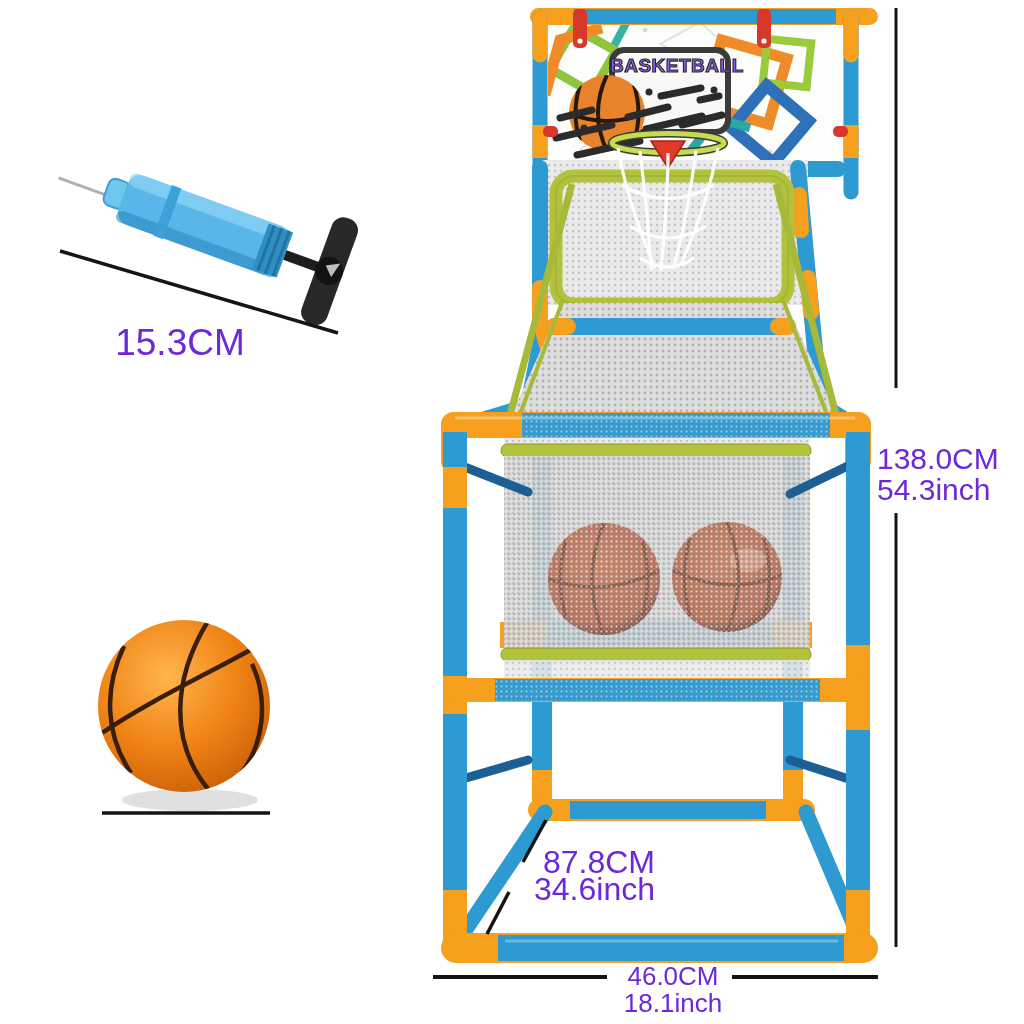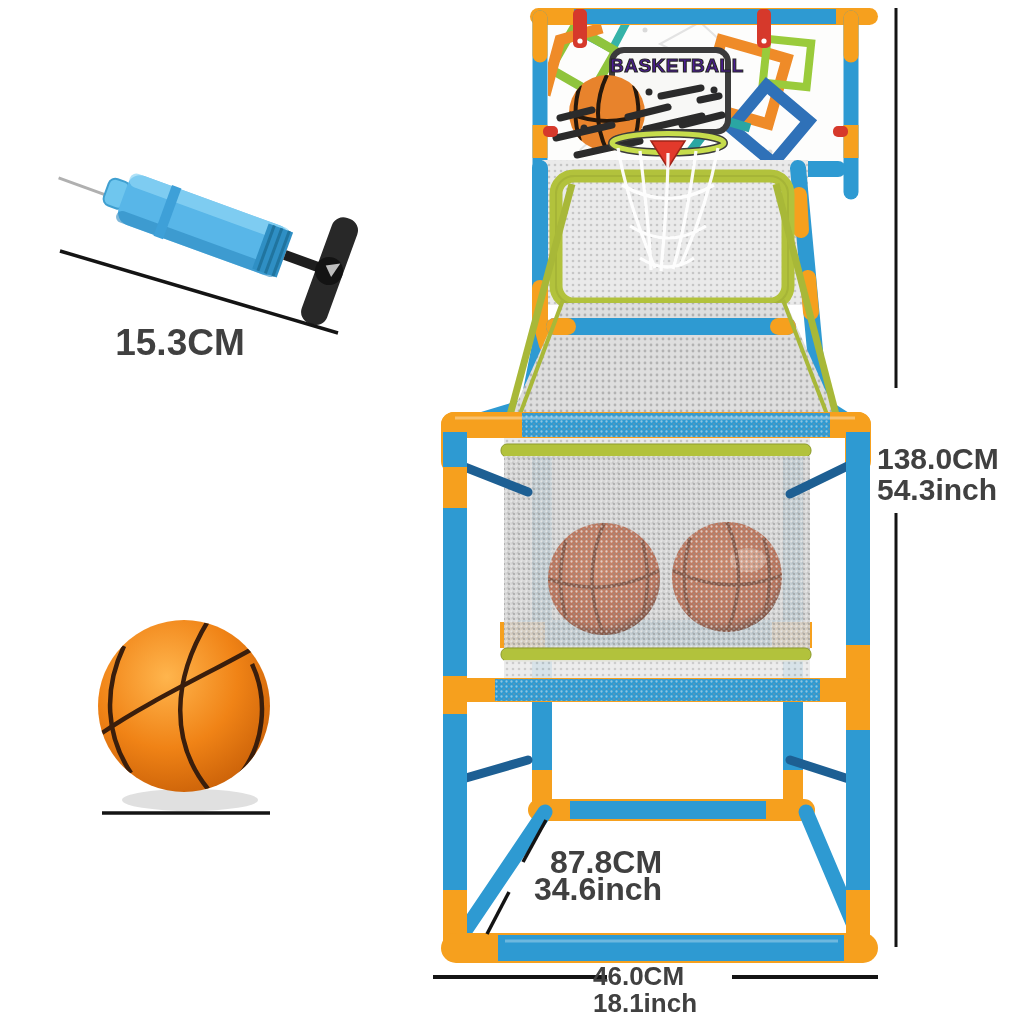--- a/index.html
+++ b/index.html
@@ -1,27 +1,27 @@
 <!DOCTYPE html>
 <html><head>
 <meta charset="utf-8">
 <style>
   html,body{margin:0;padding:0;background:#ffffff;}
   #stage{position:relative;width:1024px;height:1024px;background:#ffffff;overflow:hidden;
          font-family:"Liberation Sans",sans-serif;}
   #scene{position:absolute;left:0;top:0;z-index:1;}
-  .dim{position:absolute;z-index:3;font-weight:bold;color:#404040;white-space:nowrap;}
+  .dim{position:absolute;z-index:3;font-weight:normal;color:#6d28d9;white-space:nowrap;}
   .dim div{white-space:nowrap;}
   .pump-label{left:80px;top:324px;width:200px;text-align:center;font-size:37px;line-height:38px;}
   .ball-label{left:87px;top:822px;width:200px;text-align:center;font-size:36px;line-height:43px;}
   .height-label{left:877px;top:443px;text-align:left;font-size:30px;line-height:31px;}
   .depth-label{left:534px;top:849px;text-align:right;font-size:32px;line-height:27px;}
-  .width-label{left:593px;top:963px;width:160px;font-size:26px;line-height:27px;}
+  .width-label{left:593px;top:963px;width:160px;text-align:center;font-size:26px;line-height:27px;}
   .logo-label{left:610px;top:55px;width:118px;text-align:left;font-size:19px;line-height:22px;
-              font-weight:bold;color:#4c1d95;-webkit-text-stroke:1.1px #252525;letter-spacing:.5px;z-index:3;position:absolute;}
+              font-weight:bold;color:#8b5cf6;-webkit-text-stroke:1.1px #252525;letter-spacing:.5px;z-index:3;position:absolute;}
 </style>
 </head>
 <body>
 
 <div id="stage">
 
 <svg id="scene" width="1024" height="1024" viewBox="0 0 1024 1024">
   <defs>
     <radialGradient id="ballGrad" cx="40%" cy="33%" r="75%">
       <stop offset="0%" stop-color="#ffb54d"></stop>

